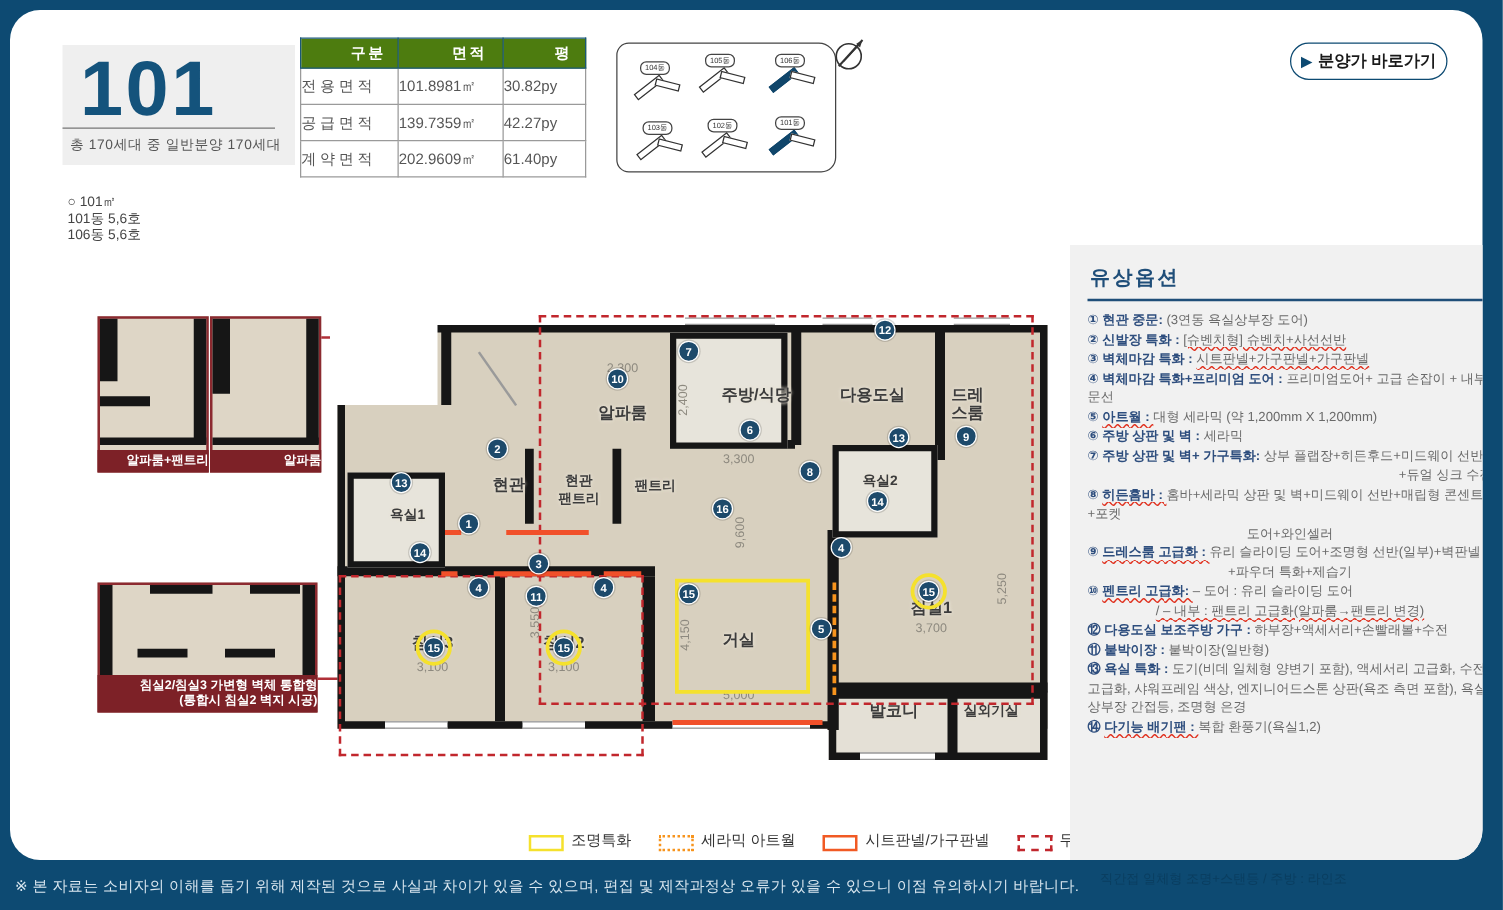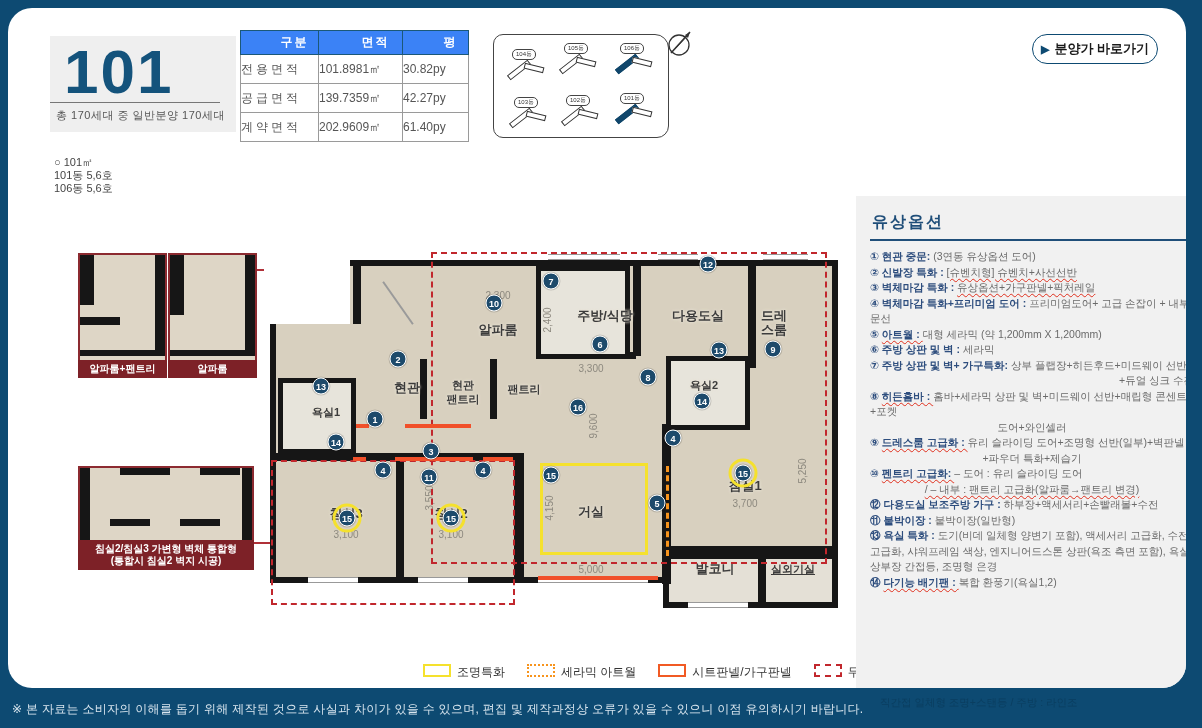--- a/index.html
+++ b/index.html
@@ -6,21 +6,21 @@
   html,body { width:1202px; height:728px; overflow:hidden;
     font-family:"Liberation Sans","DejaVu Sans",sans-serif; background:#0d4a72; }
   #card { position:absolute; left:8px; top:8px; width:1178px; height:680px;
     background:#ffffff; border-radius:24px; overflow:hidden; }
   
   #unitBox { position:absolute; left:42px; top:28px; width:186px; height:96px; background:#efefef; }
   #unitNum { font-size:62px; font-weight:bold; color:#14537c; line-height:60px; padding:6px 0 0 14px;
     border-bottom:1.5px solid #777; width:170px; letter-spacing:2px;}
   #unitSub { font-size:11px; color:#555; padding:5px 0 0 6px; letter-spacing:0.5px; }
   table#areaTbl { position:absolute; left:232px; top:22px; border-collapse:collapse; font-size:12px; }
-  #areaTbl th { background:#3b82f6; color:#fff; font-weight:bold; height:24px; border:1px solid #1b5878; letter-spacing:2px;padding-left:30px;}
+  #areaTbl th { background:#4d7c0f; color:#fff; font-weight:bold; height:24px; border:1px solid #1b5878; letter-spacing:2px;padding-left:30px;}
   #areaTbl td { border:1px solid #9a9a9a; height:29px; color:#555; text-align:left; background:#fff; }
   #areaTbl td:first-child { letter-spacing:3px; width:78px;}
   #areaTbl td:nth-child(2){ width:84px;} #areaTbl td:nth-child(3){ width:66px;}
   #siteMap { position:absolute; left:485px; top:26px; width:176px; height:104px;
     border:1.5px solid #444; border-radius:10px 14px 12px 10px; }
   .bld { position:absolute; width:46px; height:40px; }
   .bld .pill { position:absolute; left:8px; top:0; font-size:6px; color:#333; border:1px solid #444;
     border-radius:5px; padding:0 3px; background:#fff; z-index:2;}
   .arm { position:absolute; border:1px solid #333; background:#fff; }
   .armA { width:26px; height:6px; left:2px; top:18px; transform:rotate(-38deg); }
@@ -29,21 +29,21 @@
   #compass { position:absolute; left:658px; top:22px; }
   #priceBtn { position:absolute; left:1024px; top:26px; width:126px; height:30px; border:1.6px solid #0d4a72;
     border-radius:15px; background:#fff; font-size:13px; font-weight:bold; color:#1a1a1a;
     display:flex; align-items:center; justify-content:center; gap:5px; cursor:pointer;
     font-family:"Liberation Sans",sans-serif;}
   #priceBtn .tri { color:#0d4a72; font-size:11px; }
   #unitInfo { position:absolute; left:46px; top:148px; font-size:11px; color:#444; line-height:13px; }
   
   .inset { position:absolute; border:2px solid #8c2a30; background:#ded6c6; }
   .inset .ilabel { position:absolute; left:-2px; right:-2px; bottom:-2px; background:#7d2127; color:#fff;
-    font-size:10px; font-weight:bold; text-align:center; padding:3px 0; line-height:12px;}
+    font-size:10px; font-weight:bold; text-align:right; padding:3px 0; line-height:12px;}
   .iw { position:absolute; background:#161616; }
   .redline { position:absolute; background:#b03038; }
   
   #plan { position:absolute; left:262px; top:248px; width:570px; height:365px; }
   .floor { position:absolute; background:#d8d0bf; border:6px solid #161616; }
   .cut { position:absolute; background:#ffffff; }
   .wall { position:absolute; background:#161616; }
   .box { position:absolute; border:5px solid #161616; background:#e7e4db; }
   .win { position:absolute; background:#fff; border-top:1px solid #999; border-bottom:1px solid #999; height:6px; }
   .room { position:absolute; transform:translate(-50%,-50%); font-size:13px; font-weight:bold; color:#3c3c3c;
@@ -54,21 +54,21 @@
   .badge { position:absolute; width:17px; height:17px; border-radius:50%; background:#1d4a6b; border:1px solid #fff;
     color:#fff; font-size:9px; font-weight:bold; display:flex; align-items:center; justify-content:center;
     transform:translate(-50%,-50%); box-shadow:0 0 0 1px rgba(0,0,0,.15); z-index:6;}
   .ybox { position:absolute; border:3px solid #f5e12d; z-index:5;}
   .odash { position:absolute; border-left:3px dashed #f7941d; z-index:5;}
   .oline { position:absolute; background:#f1502a; height:4px; z-index:5;}
   .rdash { position:absolute; border:2px dashed #c1272d; z-index:4;}
   .doorline { position:absolute; width:52px; height:2px; background:#9a9a9a; transform:rotate(55deg); }
   
   #legend { position:absolute; left:415px; top:656px; display:flex; gap:22px; align-items:center; }
-  .lg { display:flex; gap:6px; align-items:flex-start; font-size:12px; color:#333; }
+  .lg { display:flex; gap:6px; align-items:flex-end; font-size:12px; color:#333; }
   .sw { width:28px; height:13px; background:#fff; }
   .sw.yellow-solid { border:2.5px solid #f5e12d; }
   .sw.orange-dotted { border:2px dotted #f7941d; }
   .sw.orange-solid { border:2.5px solid #f15a24; }
   .sw.red-dashed { border:2px dashed #c1272d; }
   
   #sidebar { position:absolute; left:848px; top:188px; width:352px; height:500px; background:#f1f1f1;
     padding:16px 14px 0 14px; overflow:hidden; }
   #sbTitle { font-size:16px; font-weight:bold; color:#1f4e79; letter-spacing:2px;
     border-bottom:2px solid #1f4e79; padding:0 0 6px 2px; margin-bottom:8px; }
@@ -243,34 +243,34 @@
         <div class="room sm" style="left: 193px; top: 136px;">현관
 팬트리</div>
         <div class="room sm" style="left: 254px; top: 133px;">팬트리</div>
         <div class="room sm" style="left: 56px; top: 156px;">욕실1</div>
         <div class="room sm" style="left: 434px; top: 129px;">욕실2</div>
         <div class="room" style="left: 76px; top: 258px;">침실3</div>
         <div class="room" style="left: 181px; top: 258px;">침실2</div>
         <div class="room" style="left: 321px; top: 256px;">거실</div>
         <div class="room" style="left: 475px; top: 230px;">침실1</div>
         <div class="room" style="left: 445px; top: 313px;">발코니</div>
-        <div class="room sm" style="left: 523px; top: 313px; text-decoration: underline;">실외기실</div>
+        <div class="room sm" style="left: 523px; top: 313px;">실외기실</div>
       </div>
     <div id="planDims">
         <div class="dim" style="left: 228px; top: 39px;">2,300</div>
         <div class="dim v" style="left: 277px; top: 64px;">2,400</div>
         <div class="dim" style="left: 321px; top: 112px;">3,300</div>
         <div class="dim v" style="left: 323px; top: 170px;">9,600</div>
         <div class="dim v" style="left: 532px; top: 215px;">5,250</div>
         <div class="dim" style="left: 475px; top: 247px;">3,700</div>
         <div class="dim v" style="left: 159px; top: 242px;">3,550</div>
         <div class="dim" style="left: 76px; top: 278px;">3,100</div>
         <div class="dim" style="left: 181px; top: 278px;">3,100</div>
         <div class="dim v" style="left: 279px; top: 252px;">4,150</div>
-        <div class="dim" style="left: 321px; top: 313px;">5,000</div>
+        <div class="dim" style="left: 321px; top: 301px;">5,000</div>
       </div>
     <div id="planBadges">
         <div class="badge" style="left: 105px; top: 163px;">1</div>
         <div class="badge" style="left: 128px; top: 103px;">2</div>
         <div class="badge" style="left: 161px; top: 195px;">3</div>
         <div class="badge" style="left: 113px; top: 214px;">4</div>
         <div class="badge" style="left: 213px; top: 214px;">4</div>
         <div class="badge" style="left: 403px; top: 182px;">4</div>
         <div class="badge" style="left: 387px; top: 247px;">5</div>
         <div class="badge" style="left: 330px; top: 88px;">6</div>
@@ -307,23 +307,23 @@
       </div>
       <div class="lg">
         <span class="sw red-dashed"></span>
         <span>무상옵션</span>
       </div>
     </div>
 
   <div id="sidebar">
     <div id="sbTitle">유상옵션</div>
     <div id="sbItems">
-        <div class="sb-line"><span class="num">① </span><span class="t">현관 중문: </span><span class="">(3연동 유상옵션 도어)</span></div>
+        <div class="sb-line"><span class="num">① </span><span class="t">현관 중문: </span><span class="">(3연동 욕실상부장 도어)</span></div>
         <div class="sb-line"><span class="num">② </span><span class="t">신발장 특화 : </span><span class="wavy">[슈벤치형] 슈벤치+사선선반</span></div>
-        <div class="sb-line"><span class="num">③ </span><span class="t">벽체마감 특화 : </span><span class="wavy">유상옵션+가구판넬+픽처레일</span></div>
+        <div class="sb-line"><span class="num">③ </span><span class="t">벽체마감 특화 : </span><span class="wavy">시트판넬+가구판넬+가구판넬</span></div>
         <div class="sb-line"><span class="num">④ </span><span class="t">벽체마감 특화+프리미엄 도어 : </span><span class="">프리미엄도어+ 고급 손잡이 + 내부문선</span></div>
         <div class="sb-line"><span class="num">⑤ </span><span class="t wavy">아트월 : </span><span class="">대형 세라믹 (약 1,200mm X 1,200mm)</span></div>
         <div class="sb-line"><span class="num">⑥ </span><span class="t">주방 상판 및 벽 : </span><span class="">세라믹</span></div>
         <div class="sb-line"><span class="num">⑦ </span><span class="t">주방 상판 및 벽+ 가구특화: </span><span class="">상부 플랩장+히든후드+미드웨이 선반</span></div>
         <div class="sb-line al-right"><span class="">+듀얼 싱크 수전</span></div>
         <div class="sb-line"><span class="num">⑧ </span><span class="t wavy">히든홈바 : </span><span class="">홈바+세라믹 상판 및 벽+미드웨이 선반+매립형 콘센트+포켓</span></div>
         <div class="sb-line al-center"><span class="">도어+와인셀러</span></div>
         <div class="sb-line"><span class="num">⑨ </span><span class="t wavy">드레스룸 고급화 : </span><span class="">유리 슬라이딩 도어+조명형 선반(일부)+벽판넬</span></div>
         <div class="sb-line al-center"><span class="">+파우더 특화+제습기</span></div>
         <div class="sb-line"><span class="num">⑩ </span><span class="t wavy">펜트리 고급화: </span><span class="">– 도어 : 유리 슬라이딩 도어</span></div>

